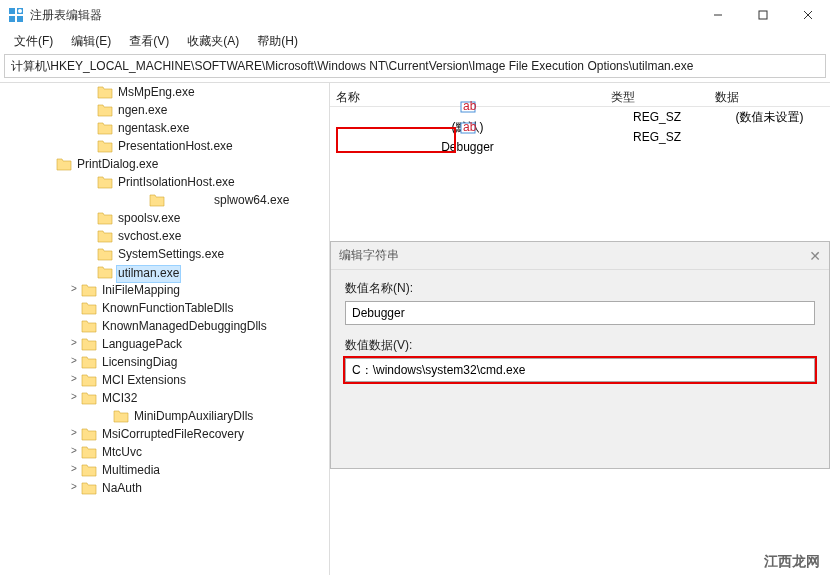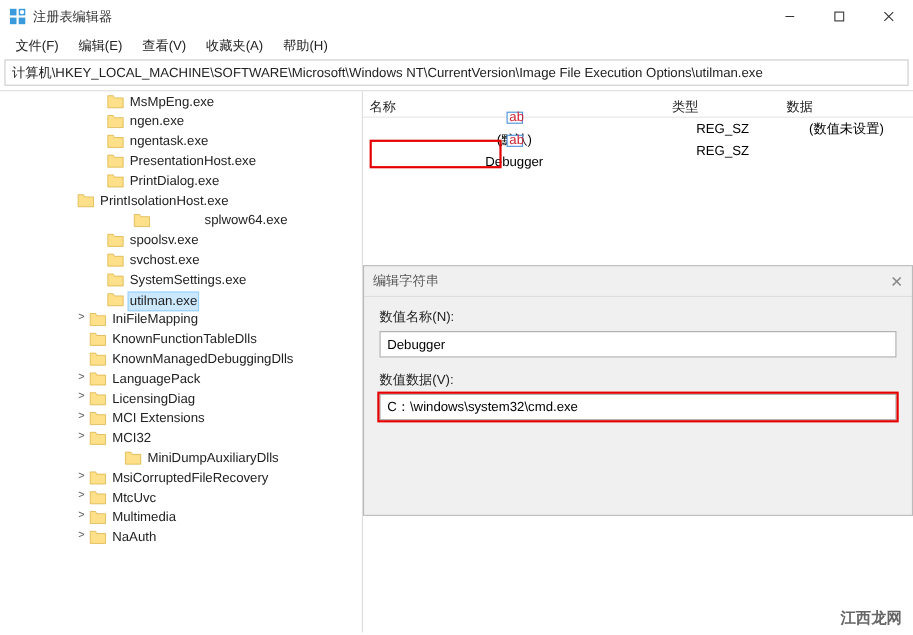--- a/index.html
+++ b/index.html
@@ -124,35 +124,35 @@
           </svg></span>
         <span class="label">ngentask.exe</span>
       </div>
       <div class="tree-row" style="padding-left: 84px;">
         <span class="expand"></span>
         <span class="folder"><svg viewBox="0 0 16 14">
             <path d="M1 2h5l1 2h8v9H1z" fill="#ffe08a" stroke="#d4a830" stroke-width="0.6"></path>
           </svg></span>
         <span class="label">PresentationHost.exe</span>
       </div>
-      <div class="tree-row" style="padding-left: 84px;">
+      <div class="tree-row" style="padding-left: 43px;">
         <span class="expand"></span>
         <span class="folder"><svg viewBox="0 0 16 14">
             <path d="M1 2h5l1 2h8v9H1z" fill="#ffe08a" stroke="#d4a830" stroke-width="0.6"></path>
           </svg></span>
         <span class="label">PrintDialog.exe</span>
       </div>
-      <div class="tree-row" style="padding-left: 57px;">
+      <div class="tree-row" style="padding-left: 84px;">
         <span class="expand"></span>
         <span class="folder"><svg viewBox="0 0 16 14">
             <path d="M1 2h5l1 2h8v9H1z" fill="#ffe08a" stroke="#d4a830" stroke-width="0.6"></path>
           </svg></span>
         <span class="label">PrintIsolationHost.exe</span>
       </div>
-      <div class="tree-row" style="padding-left: 64px; gap: 44px;">
+      <div class="tree-row" style="padding-left: 92px; gap: 44px;">
         <span class="expand"></span>
         <span class="folder"><svg viewBox="0 0 16 14">
             <path d="M1 2h5l1 2h8v9H1z" fill="#ffe08a" stroke="#d4a830" stroke-width="0.6"></path>
           </svg></span>
         <span class="label">splwow64.exe</span>
       </div>
       <div class="tree-row" style="padding-left: 84px;">
         <span class="expand"></span>
         <span class="folder"><svg viewBox="0 0 16 14">
             <path d="M1 2h5l1 2h8v9H1z" fill="#ffe08a" stroke="#d4a830" stroke-width="0.6"></path>

